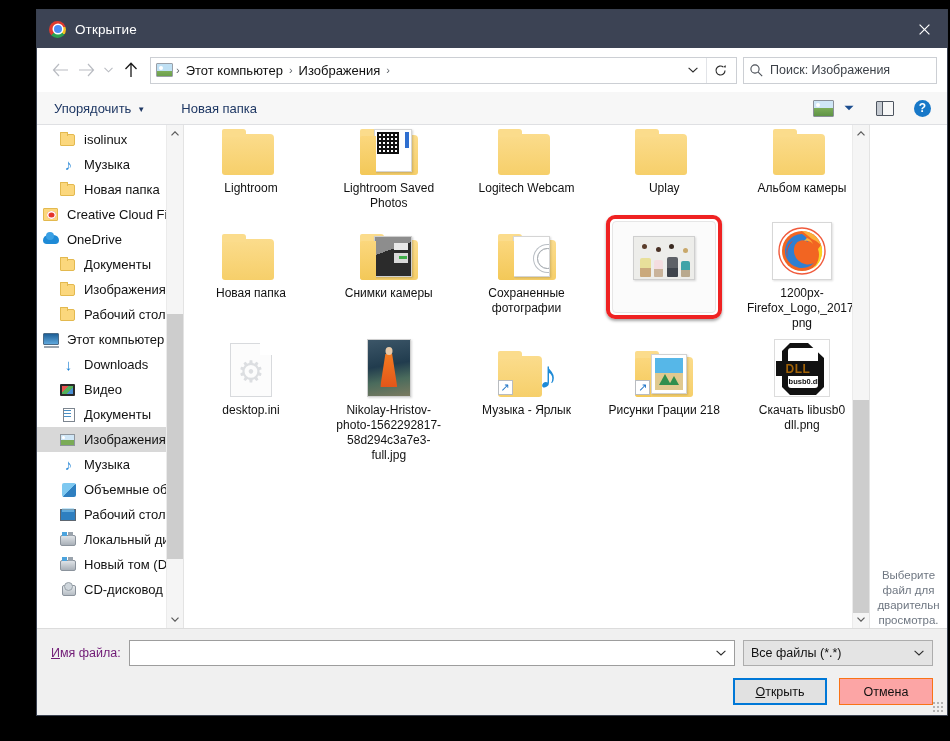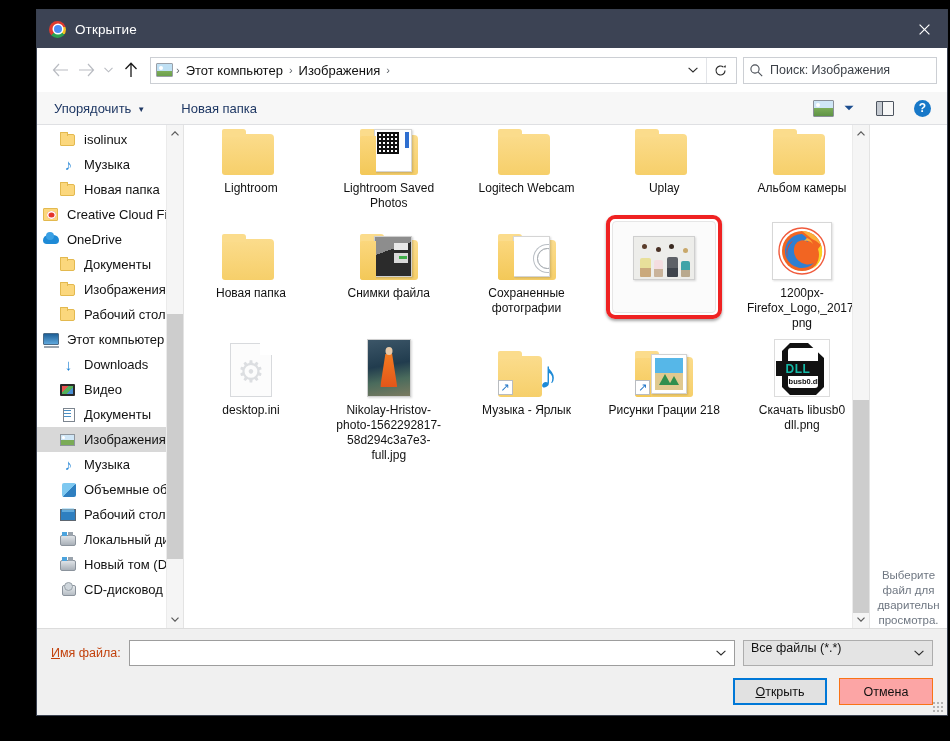--- a/index.html
+++ b/index.html
@@ -421,21 +421,21 @@
     clip-path: polygon(0 8px, 8px 0, 26px 0, 42px 15px, 42px 44px, 34px 52px, 8px 52px, 0 44px);
     border-radius:4px;
   }
   .dll-hole{
     position:absolute;left:13px;top:8px;width:30px;height:40px;background:#fff;
     border-radius:3px;
   }
   .dll-band{
     position:absolute;left:1px;top:21px;width:44px;height:15px;background:#111;
     display:flex;align-items:center;justify-content:center;
-    color:#14b8a6;font-weight:bold;font-size:12px;letter-spacing:.5px;
+    color:#a16207;font-weight:bold;font-size:12px;letter-spacing:.5px;
     font-family:"Liberation Sans",sans-serif;
   }
   .dll-sub{
     position:absolute;left:4px;top:37px;width:48px;text-align:center;
     color:#111;font-size:7.5px;font-weight:bold;
   }
 
   
   .sel-ring {
     position: absolute; left: 5px; top: 1px;
@@ -460,36 +460,36 @@
     font-size: 11.5px; color: #6f7782; text-align: center; line-height: 15px;
   }
 
   
   .footer {
     flex: 0 0 auto; background: #f0f0f0;
     border-top: 1px solid #dcdcdc;
     padding: 11px 14px 10px 14px;
   }
   .f-row1 { display: flex; align-items: center; }
-  .f-label { font-size: 12.5px; color: #c2410c; margin-right: 8px; white-space: nowrap; }
+  .f-label { font-size: 12.5px; color: #701a75; margin-right: 8px; white-space: nowrap; }
   .f-label u { text-decoration: underline; }
   .f-input {
     flex: 1 1 auto; height: 26px; background: #fff;
     border: 1px solid #9d9d9d; display: flex; align-items: center;
     padding: 0 2px 0 6px;
   }
   .f-input .val { flex:1 1 auto; font-size:12.5px; color:#111; }
   .f-caret {
     width: 22px; height: 24px; display:flex;align-items:center;justify-content:center;
     color:#2b2b2b;
   }
   .f-select {
     width: 190px; flex: 0 0 190px; height: 26px; margin-left: 8px;
     background: #e4e4e4; border: 1px solid #adadad;
-    display:flex;align-items:flex-start;padding:0 2px 0 7px;
+    display:flex;align-items:center;padding:0 2px 0 7px;
   }
   .f-select .val { flex:1 1 auto; font-size:12.5px; color:#111; }
 
   .f-row2 { display: flex; justify-content: flex-end; margin-top: 12px; align-items:center; }
   .btn {
     height: 27px; min-width: 94px; padding: 0 14px;
     font-size: 12.5px; color: #111;
     background: #fca5a5; border: 1px solid #f97316;
     display: flex; align-items: center; justify-content: center;
     margin-left: 12px;
@@ -803,21 +803,21 @@
                 <div class="back"></div>
                 <div class="tab"></div>
                 <div class="dark-sheet">
                   <div class="w1"></div>
                   <div class="w2"></div>
                   <div class="w3"></div>
                 </div>
                 <div class="front"></div>
               </div>
             </div>
-            <div class="cap">Снимки файла</div>
+            <div class="cap">Снимки камеры</div>
           </div>
           <div class="cell">
             <div class="thumb-wrap">
               <div class="fold">
                 <div class="back"></div>
                 <div class="tab"></div>
                 <div class="circ-sheet"></div>
                 <div class="front"></div>
               </div>
             </div>

